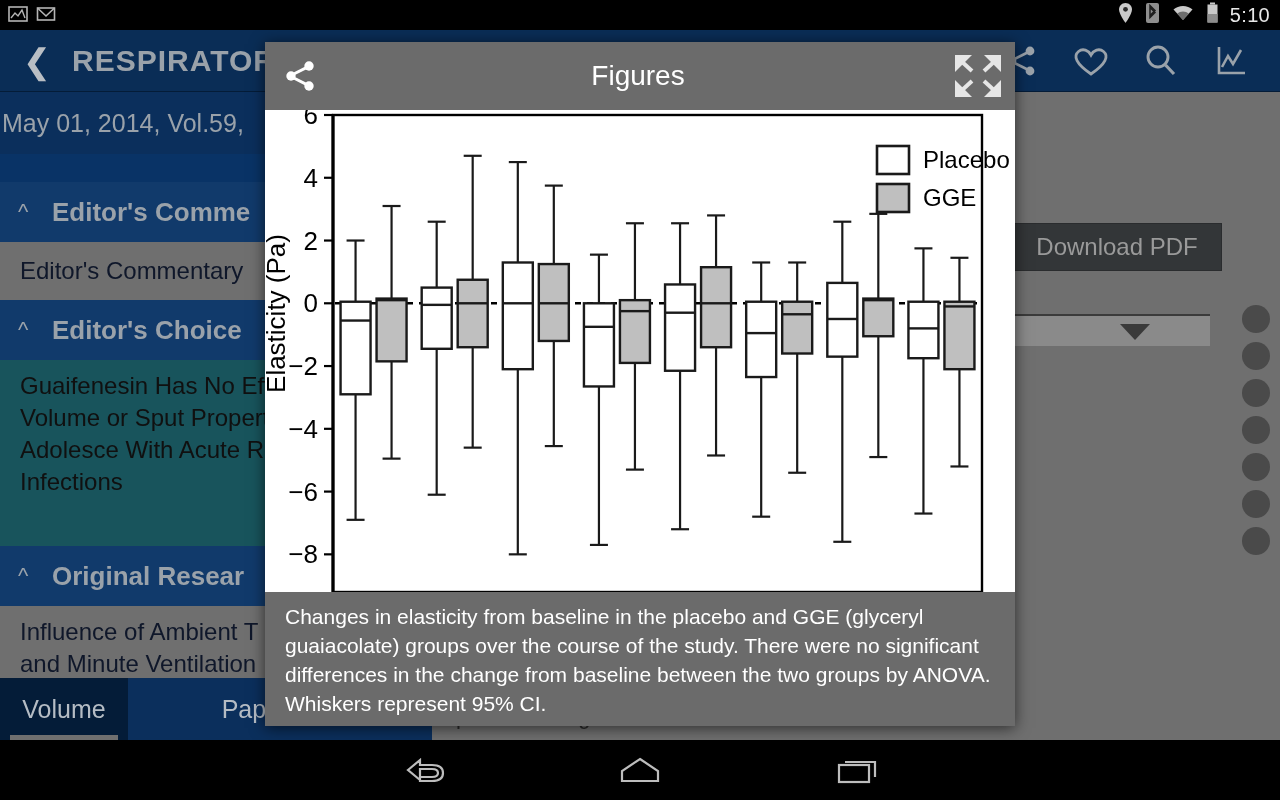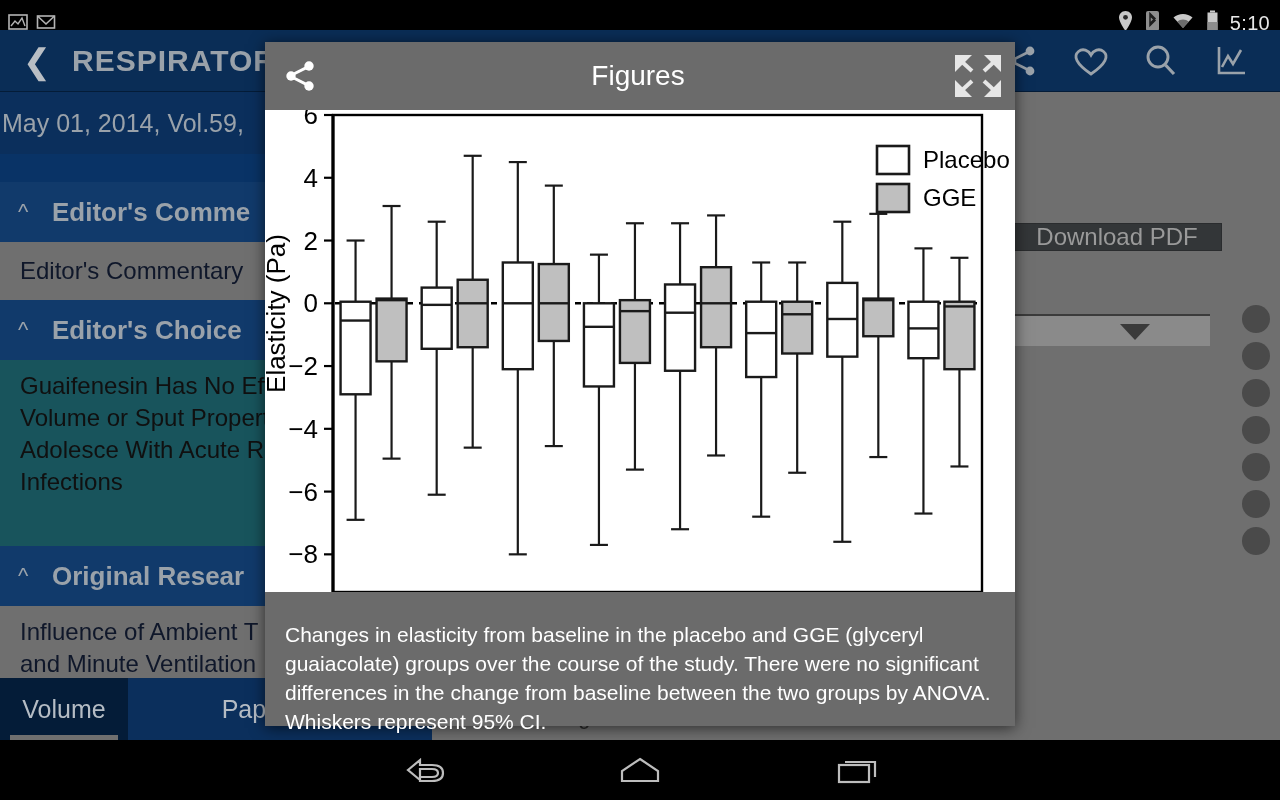--- a/index.html
+++ b/index.html
@@ -6,21 +6,21 @@
   html, body {
     width: 1280px; height: 800px;
     background: #000;
     font-family: "Liberation Sans", sans-serif;
     overflow: hidden;
   }
   #root { position: relative; width: 1280px; height: 800px; background:#000; }
 
   
   .statusbar {
-    position:absolute; left:0; top:8px; width:1280px; height:30px;
+    position:absolute; left:0; top:0; width:1280px; height:30px;
     background:#000; color:#c8c8c8;
   }
   .sb-left { position:absolute; left:8px; top:4px; display:flex; gap:8px; align-items:center; }
   .sb-right { position:absolute; right:10px; top:0; height:30px; display:flex; gap:11px; align-items:center; }
   .sb-time { font-size:20px; color:#e8e8e8; letter-spacing:0.3px; }
 
   
   .app { position:absolute; left:0; top:30px; width:1280px; height:710px; background:#093366; }
 
   .app-topbar {
@@ -42,21 +42,21 @@
     background:#0b2f5c;
     display:flex; align-items:center;
   }
   .app-sub .issue-line { color:#9aa2aa; font-size:25px; margin-left:2px; }
 
   .content-panel {
     position:absolute; left:432px; top:62px; width:848px; height:648px;
     background:#6f6f6f;
   }
   .dl-pdf {
-    position:absolute; left:580px; top:131px; width:210px; height:28px;
+    position:absolute; left:580px; top:131px; width:210px; height:48px;
     background:#333638; color:#9a9a9a; font-size:24px;
     display:flex; align-items:center; justify-content:center;
     border:1px solid #2a2c2e;
   }
   .gray-divider { position:absolute; left:438px; top:284px; width:772px; height:2px; background:#3b3b3b; }
   .gray-bar {
     position:absolute; left:438px; top:286px; width:772px; height:30px;
     background:#8a8a8a;
   }
   .gray-bar .caret {
@@ -103,21 +103,21 @@
   .dlg-expand { width:74px; display:flex; align-items:center; justify-content:center; }
   .dlg-back {
     width:92px; height:56px; margin-right:6px; background:#3a3e42;
     color:#fff; font-size:27px; display:flex; align-items:center; justify-content:center;
   }
 
   .figure-area { position:relative; width:100%; height:482px; background:#ffffff; overflow:hidden; }
   .caption {
     position:absolute; left:0; bottom:0; width:100%; height:134px;
     background:#6b6b6b; color:#fff; font-size:21px; line-height:29px;
-    padding:28px 20px 0 20px;
+    padding:10px 20px 0 20px;
   }
 
   
   .navbar { position:absolute; left:0; bottom:0; width:1280px; height:60px; background:#000; }
   .navbar .nb { position:absolute; top:0; height:60px; width:120px; display:flex; align-items:center; justify-content:center; }
 </style>
 </head>
 <body>
 
 <div id="root">

